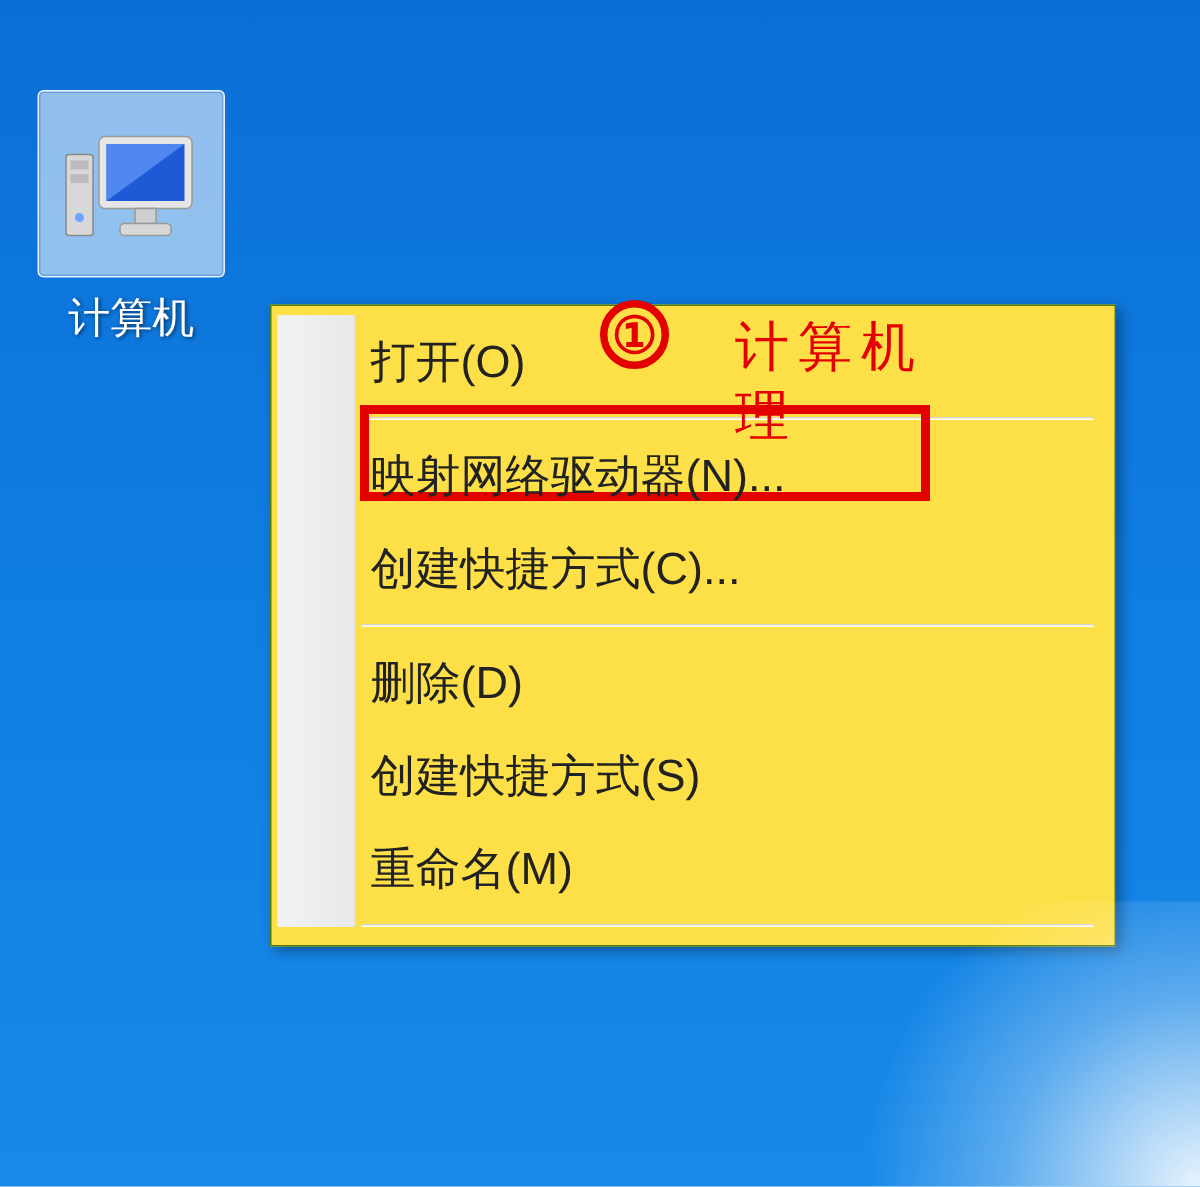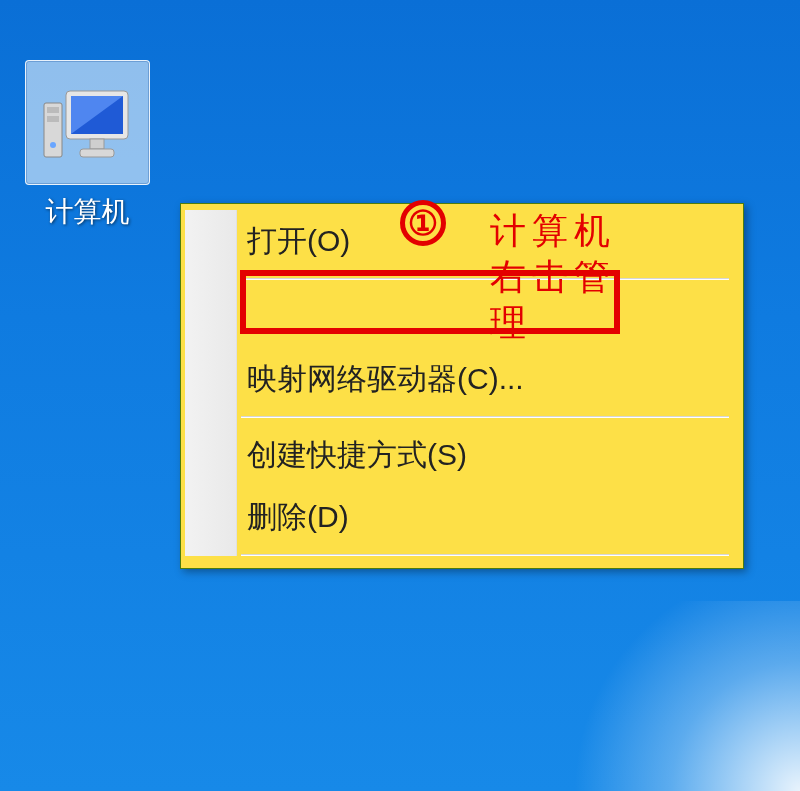--- a/index.html
+++ b/index.html
@@ -171,50 +171,54 @@
         <span data-interactable="false">打开(O)</span>
       </div>
 
       <div class="cm-highlight" style="top:60px;" data-interactable="false"></div>
 
 
       <div class="cm-sep" data-interactable="false"></div>
 
       <div class="cm-item" data-interactable="true">
         <span class="icon-slot" data-interactable="false"></span>
-      </div>
-
-      <div class="cm-item" data-interactable="true">
-        <span class="icon-slot" data-interactable="false"></span>
-        <span data-interactable="false">映射网络驱动器(C)...</span>
+        <span data-interactable="false">映射网络驱动器(N)...</span>
+      </div>
+
+      <div class="cm-item" data-interactable="true">
+        <span class="icon-slot" data-interactable="false"></span>
+        <span data-interactable="false">创建快捷方式(C)...</span>
       </div>
 
       <div class="cm-sep" data-interactable="false"></div>
 
       <div class="cm-item" data-interactable="true">
         <span class="icon-slot" data-interactable="false"></span>
+        <span data-interactable="false">删除(D)</span>
+      </div>
+
+      <div class="cm-item" data-interactable="true">
+        <span class="icon-slot" data-interactable="false"></span>
         <span data-interactable="false">创建快捷方式(S)</span>
       </div>
 
       <div class="cm-item" data-interactable="true">
         <span class="icon-slot" data-interactable="false"></span>
-        <span data-interactable="false">删除(D)</span>
-      </div>
-
+        <span data-interactable="false">重命名(M)</span>
+      </div>
 
       <div class="cm-sep" data-interactable="false"></div>
 
 
     </div>
   </div>
 </div>
 
 <div class="annot-circle" style="left:400px; top:200px;" data-interactable="false">
   <span data-interactable="false">①</span>
 </div>
 
 <div class="annot-text" style="left:490px; top:208px;" data-interactable="false">
   <div data-interactable="false">计算机</div>
-  <div data-interactable="false">右击管</div>
   <div data-interactable="false">理</div>
 </div>
 
 <div class="glare" data-interactable="false"></div>
 
 </body></html>

